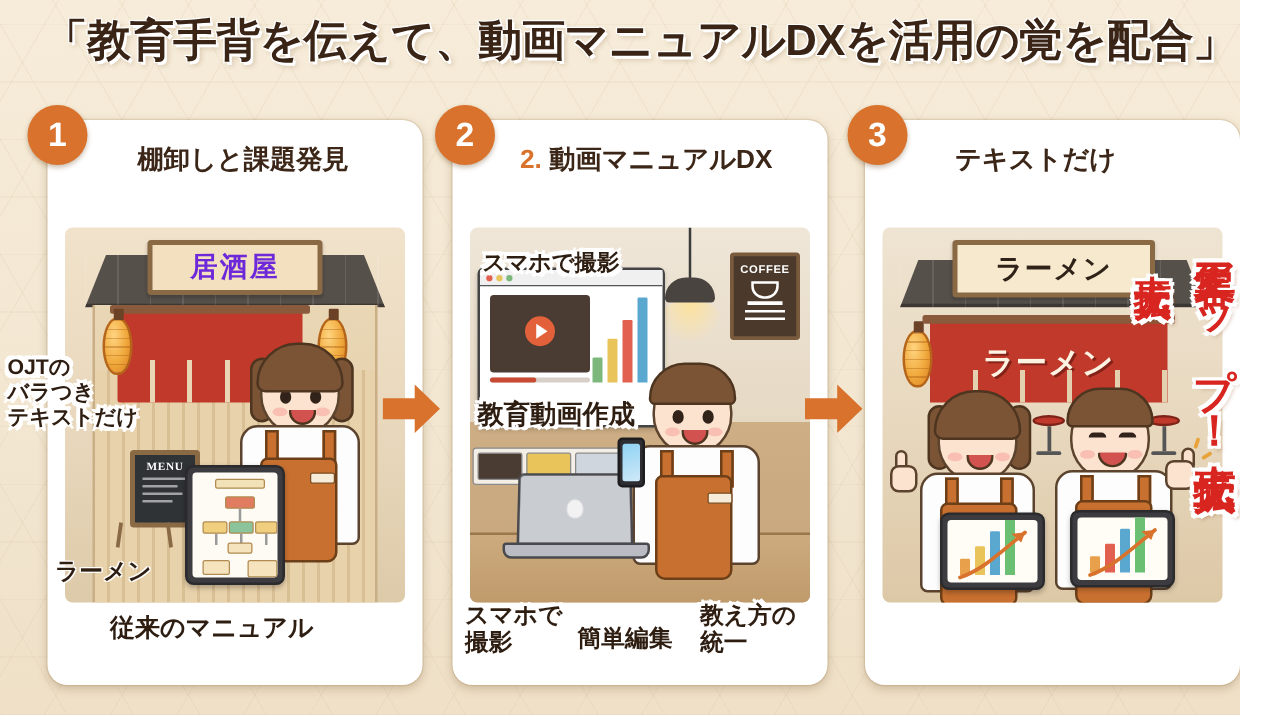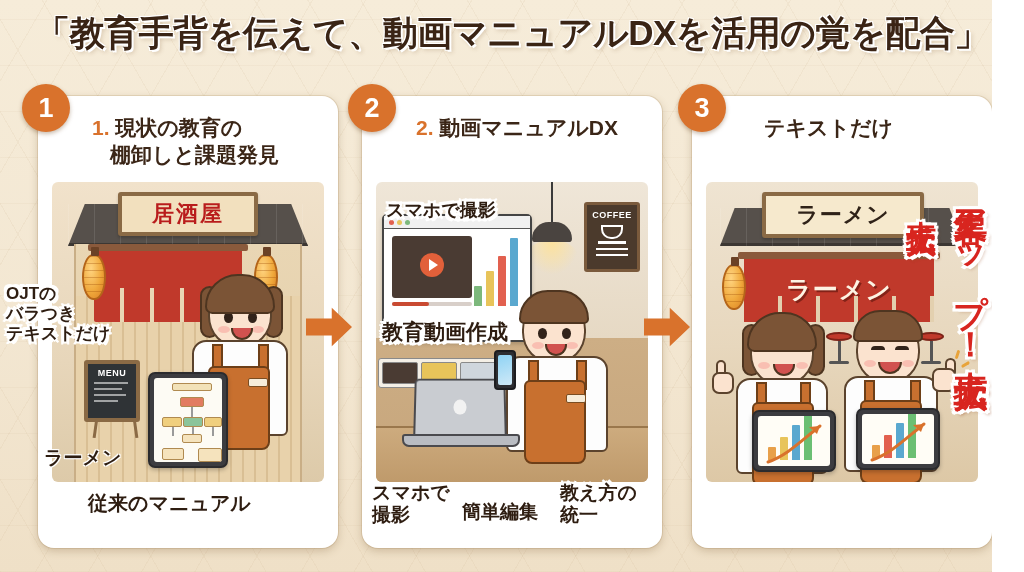--- a/index.html
+++ b/index.html
@@ -114,21 +114,21 @@
     background: #56504b;
     clip-path: polygon(7% 0, 93% 0, 100% 100%, 0 100%);
     border-bottom: 3px solid #3c3733;
   }
   .roof-ribs { position:absolute; left:16px; top:22px; width:240px; height:42px;
     background: repeating-linear-gradient(90deg, rgba(255,255,255,.10) 0 1px, rgba(0,0,0,0) 1px 26px); }
   .shop-sign {
     position: absolute; left: 66px; top: 10px; width: 140px; height: 44px;
     background: #f2e0be; border: 4px solid #8a6a45; border-radius: 3px;
     display: flex; align-items: center; justify-content: center;
-    font-size: 22px; font-weight: 700; color: #b91c1c; letter-spacing: 2px;
+    font-size: 22px; font-weight: 700; color: #6d28d9; letter-spacing: 2px;
     box-shadow: 0 2px 3px rgba(0,0,0,.2);
     z-index: 5;
   }
   .shop-body {
     position: absolute; left: 22px; top: 62px; width: 228px; height: 238px;
     background: linear-gradient(180deg,#e9d6b4 0%, #e3cda6 100%);
     border-left: 2px solid #c9ae86; border-right: 2px solid #c9ae86;
   }
   .wood-slats {
     position:absolute; left:0; top:52px; width:100%; height:186px;
@@ -157,22 +157,22 @@
   .lantern::before{content:"";position:absolute;left:0;top:0;width:100%;height:100%;
     background:repeating-linear-gradient(0deg,transparent 0 6px,rgba(160,80,10,.35) 6px 7px);border-radius:46%/50%;}
   .lantern::after{content:"";position:absolute;left:7px;top:-9px;width:8px;height:9px;background:#6b4226;border-radius:1px;}
   #lant-1 { left: 30px; top: 72px; }
   #lant-2 { left: 202px; top: 72px; }
 
   .menu-board {
     position: absolute; left: 32px; top: 178px; width: 62px; height: 76px; z-index: 7;
   }
   .menu-board .slate {
-    position:absolute;left:0;top:0;width:56px;height:62px;background:#2f3336;
-    border:4px solid #8a6a45;border-radius:3px;
+    position:absolute;left:20px;top:0;width:56px;height:62px;background:#2f3336;
+    border:4px solid #8a6a45;border-radius:3px;font-family:Liberation Serif, serif;
   }
   .menu-board .slate .mtitle{color:#fff;font-size:9px;font-weight:700;text-align:center;margin-top:4px;letter-spacing:.5px;}
   .menu-board .slate .mline{height:2px;background:rgba(255,255,255,.55);margin:4px 6px;}
   .menu-board .leg{position:absolute;top:58px;width:3px;height:20px;background:#8a6a45;}
   .menu-board .leg.l{left:10px;transform:rotate(8deg);}
   .menu-board .leg.r{left:50px;transform:rotate(-8deg);}
 
   
   .person { position: absolute; z-index: 12; }
   .p-head {
@@ -356,21 +356,20 @@
 <body>
 
 <div id="stage">
 
   <div id="title-bar">
     <span id="title-text">「教育手背を伝えて、動画マニュアルDXを活用の覚を配合」</span>
   </div>
 
   <div class="panel" id="panel-1">
     <div class="panel-head">
-      <div class="hline"><span class="num">1.</span> <span>現状の教育の</span></div>
       <div class="hline indent">棚卸しと課題発見</div>
     </div>
 
     <div class="scene" id="scene-1">
       <div class="shop-roof"></div>
       <div class="roof-ribs"></div>
       <div class="shop-sign">居酒屋</div>
       <div class="shop-body">
         <div class="wood-slats"></div>
       </div>

